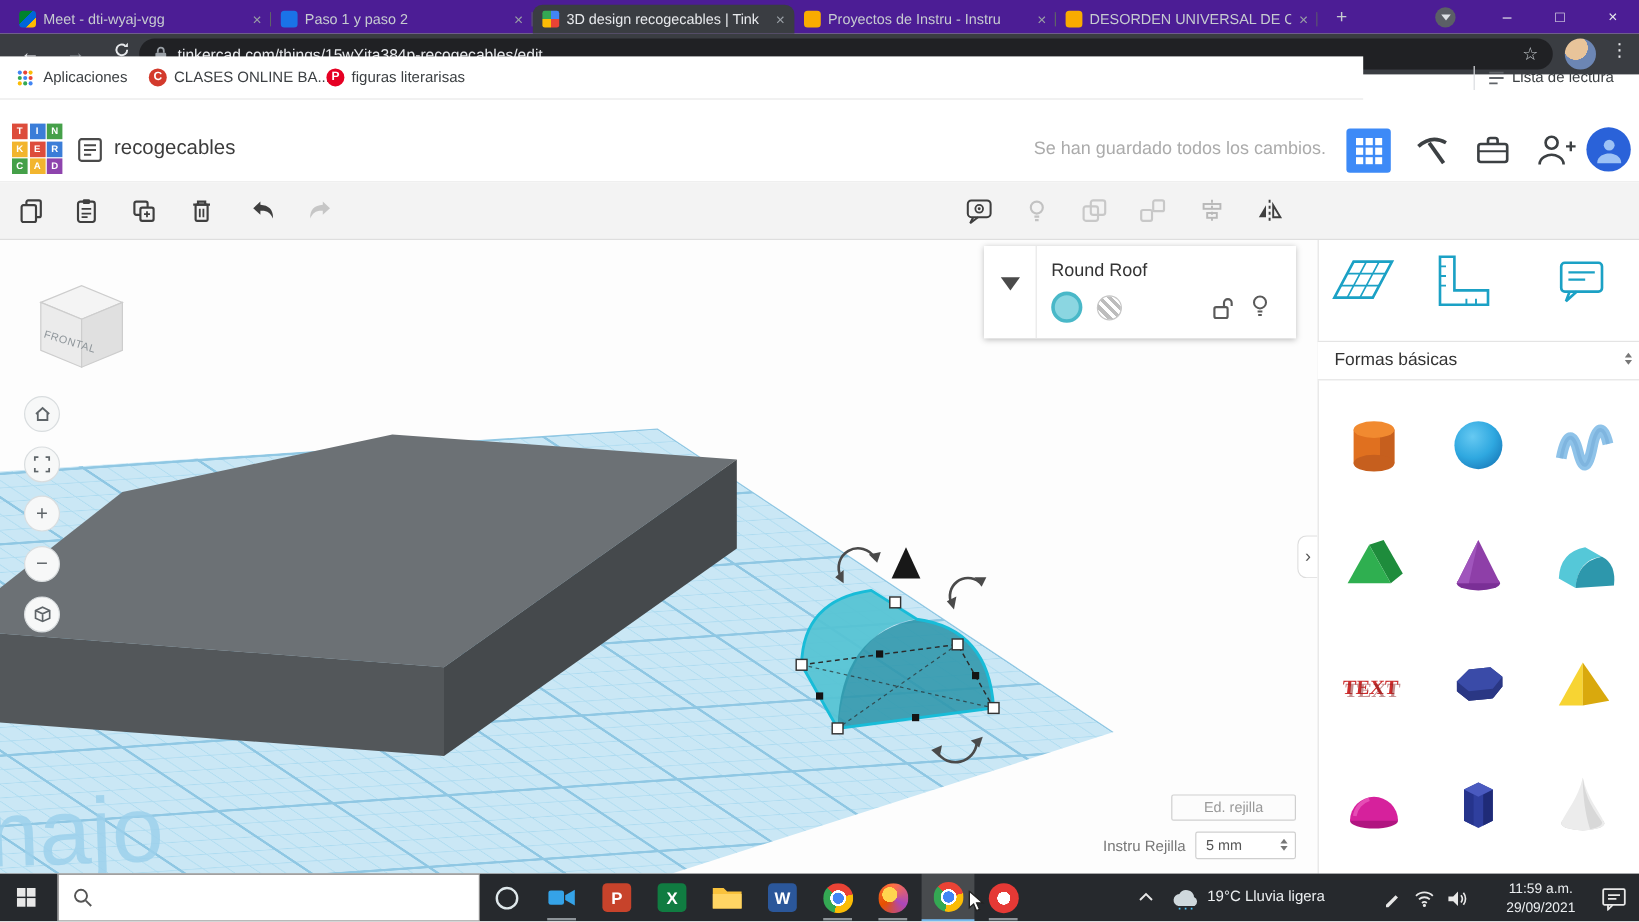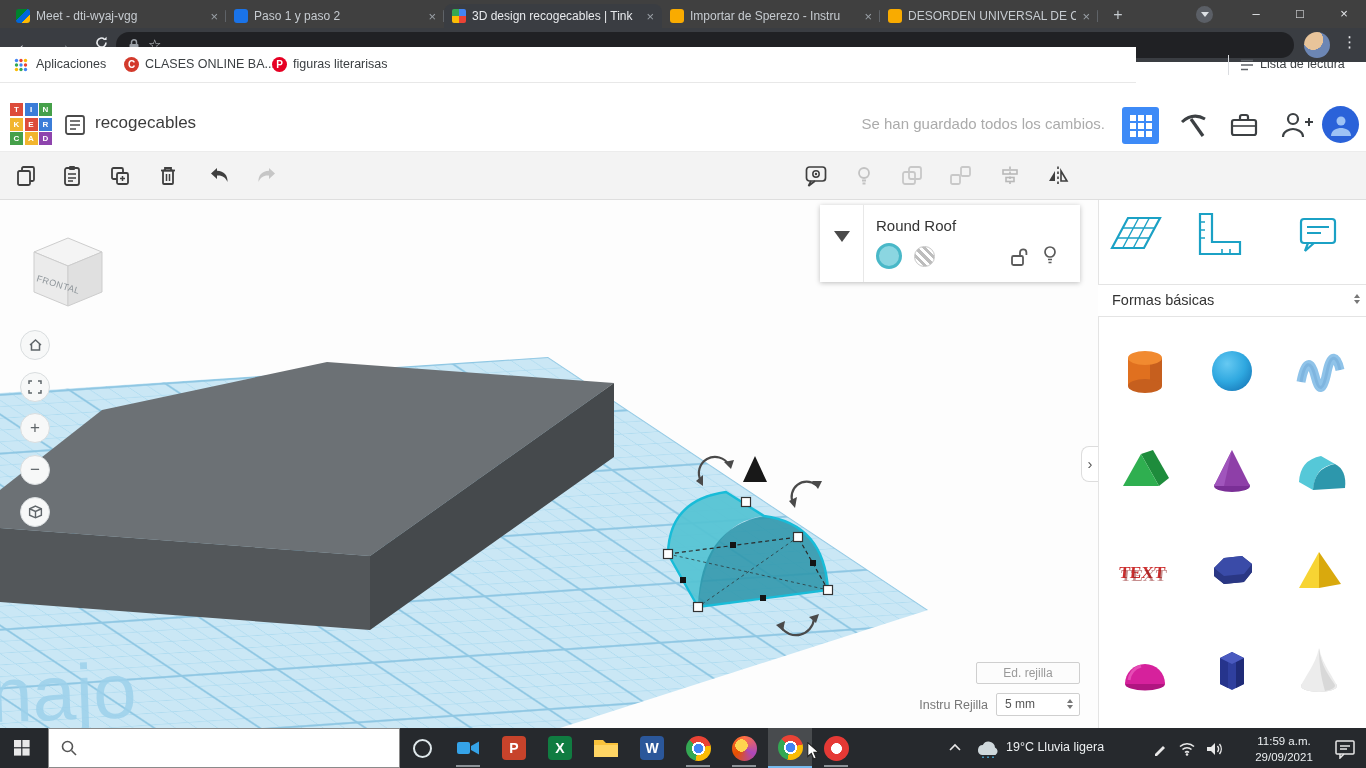--- a/index.html
+++ b/index.html
@@ -1,20 +1,20 @@
 <!DOCTYPE html>
 <html><head>
 <meta charset="utf-8">
 <style>
 *{margin:0;padding:0;box-sizing:border-box;}
 html,body{width:1366px;height:768px;}
 #screen{position:relative;width:1366px;height:768px;background:#fff;font-family:"Liberation Sans",sans-serif;overflow:hidden;}
 
 
-.tabstrip{position:absolute;left:0;top:0;width:1366px;height:28px;background:#404040;}
+.tabstrip{position:absolute;left:0;top:0;width:1366px;height:28px;background:#4c1d95;}
 .tab{position:absolute;top:4px;height:24px;width:218px;display:flex;align-items:center;gap:6px;padding:0 8px;font-size:12px;color:#C6CBD0;border-radius:8px 8px 0 0;overflow:hidden;}
 .tab.active{background:#3A3D42;color:#E8EAED;}
 .tab:not(.active)::after{content:"";position:absolute;right:0;top:6px;height:12px;width:1px;background:#5F6368;}
 .tab-title{white-space:nowrap;overflow:hidden;flex:1;}
 .tab-close{font-size:13px;color:#9AA0A6;flex:none;}
 .fav{width:14px;height:14px;border-radius:3px;flex:none;}
 .fav-meet{background:linear-gradient(135deg,#00832d 0 40%,#0066da 40% 70%,#ffba00 70%);}
 .fav-paso{background:#1A73E8;}
 .fav-tk{background:conic-gradient(#4285F4 0 25%,#EA4335 0 50%,#FBBC05 0 75%,#34A853 0);border-radius:2px;}
 .fav-yellow{background:#F9AB00;}
@@ -113,21 +113,21 @@
       <span class="tab-title">Paso 1 y paso 2</span>
       <span class="tab-close">×</span>
     </div>
     <div class="tab active" style="left:444px">
       <span class="fav fav-tk"></span>
       <span class="tab-title">3D design recogecables | Tink</span>
       <span class="tab-close">×</span>
     </div>
     <div class="tab" style="left:662px">
       <span class="fav fav-yellow"></span>
-      <span class="tab-title">Importar de Sperezo - Instru</span>
+      <span class="tab-title">Proyectos de Instru - Instru</span>
       <span class="tab-close">×</span>
     </div>
     <div class="tab" style="left:880px">
       <span class="fav fav-yellow"></span>
       <span class="tab-title">DESORDEN UNIVERSAL DE C</span>
       <span class="tab-close">×</span>
     </div>
     <div class="newtab">+</div>
     <div class="tabsearch"></div>
     <div class="winbtn" style="left:1234px">–</div>
@@ -142,20 +142,21 @@
       <svg width="15" height="15" viewBox="0 0 16 16">
           <path d="M12.8 8A4.8 4.8 0 1 1 11 4.3" fill="none" stroke="#E8EAED" stroke-width="1.7"></path>
           <path d="M13.4 1.8v3.6H9.8z" fill="#E8EAED"></path>
         </svg>
     </span>
     <div class="urlpill">
       <svg width="12" height="14" viewBox="0 0 12 14">
           <rect x="1.5" y="6" width="9" height="6.5" rx="1" fill="#9AA0A6"></rect>
           <path d="M3.5 6V4.2a2.5 2.5 0 0 1 5 0V6" fill="none" stroke="#9AA0A6" stroke-width="1.5"></path>
         </svg>
+      <span class="urltext">tinkercad.com/things/15wYjta384p-recogecables/edit</span>
       <span class="urlstar">☆</span>
     </div>
     <div class="bavatar"></div>
     <span class="menu3">⋮</span>
   </div>
 
   <div class="bookmarks">
     <svg style="position:absolute;left:14px;top:11px" width="14" height="14" viewBox="0 0 14 14">
       <circle cx="2.5" cy="2.5" r="1.7" fill="#4285F4"></circle>
         <circle cx="7" cy="2.5" r="1.7" fill="#EA4335"></circle>

